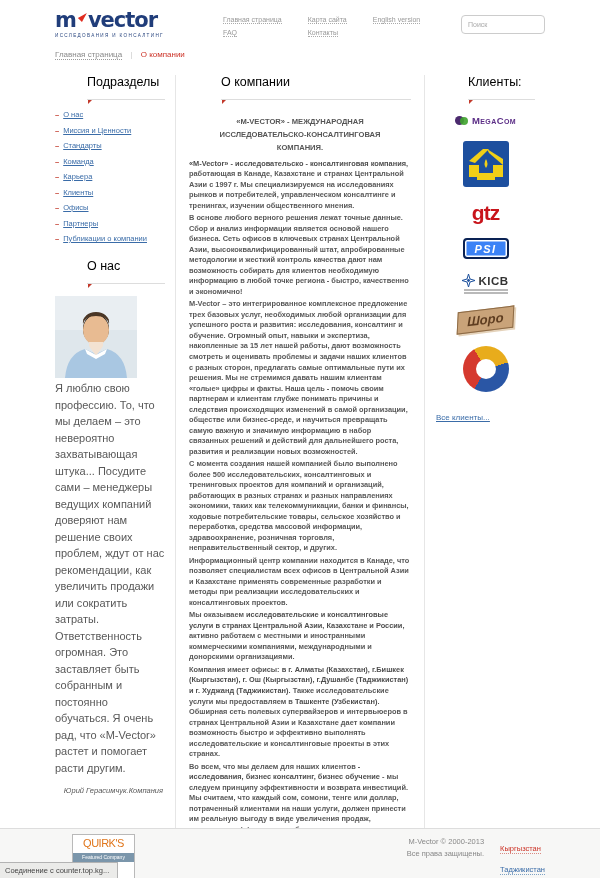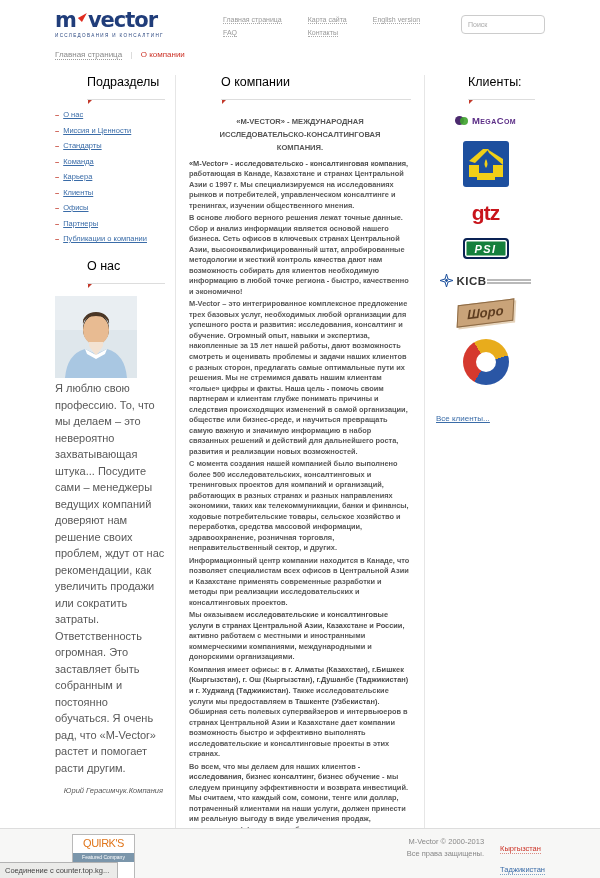--- a/index.html
+++ b/index.html
@@ -57,35 +57,35 @@
   
   .client { display:flex; justify-content:center; align-items:center; margin-top:15px; cursor:pointer; }
   .megacom { gap:3px; }
   .mc-dots { position:relative; width:14px; height:10px; }
   .mc-dot1 { position:absolute; left:0; top:0; width:9px; height:9px; border-radius:50%; background:#4b2a6e; }
   .mc-dot2 { position:absolute; left:5px; top:1px; width:8px; height:8px; border-radius:50%; background:#3fa32e; opacity:.9; }
   .mc-word { font-size:9.5px; font-weight:bold; color:#5b2d86; font-variant:small-caps; letter-spacing:.4px; }
   .emblem { width:46px; height:46px; background:#1d4f9e; border-radius:3px; position:relative; overflow:hidden; }
   .emblem svg { width:100%; height:100%; display:block; }
   .gtz-word { font-size:21px; font-weight:bold; color:#c8141b; letter-spacing:-1px; line-height:1; }
-  .psi { width:46px; height:21px; background:#15803d; border:2px solid #0a2254; border-radius:4px; box-shadow:inset 0 0 0 1.5px #fff; display:flex; align-items:center; justify-content:center; }
+  .psi { width:46px; height:21px; background:#3b82f6; border:2px solid #0a2254; border-radius:4px; box-shadow:inset 0 0 0 1.5px #fff; display:flex; align-items:center; justify-content:center; }
   .psi-word { color:#fff; font-weight:bold; font-style:italic; font-size:11px; letter-spacing:1.5px; }
-  .kicb { flex-direction:row; }
+  .kicb { flex-direction:column; }
   .kicb-row { display:flex; align-items:center; gap:3px; }
   .kicb-word { font-size:11.5px; font-weight:bold; color:#333; letter-spacing:.5px; }
   .kicb-sub { margin-top:2px; display:flex; flex-direction:column; gap:1.5px; }
   .kicb-sub i { display:block; width:44px; height:1.5px; background:#b9b9b9; }
   .shoro { transform:rotate(-7deg); }
   .shoro-plate { background:#c9a379; border:1px solid #8d6b46; padding:2px 9px 3px; transform:skewX(-10deg); box-shadow:2px 2px 0 #e4d2ba; }
   .shoro-word { display:block; font-size:13px; font-weight:bold; font-style:italic; color:#5e3d20; transform:skewX(4deg); }
   .swirl { width:46px; height:46px; border-radius:50%;
     background:conic-gradient(from 210deg, #d5392e 0 33%, #e8ac1c 33% 62%, #2a56a5 62% 100%);
     position:relative; }
   .swirl::after { content:""; position:absolute; left:13px; top:13px; width:20px; height:20px; border-radius:50%; background:#fff; }
-  .all-clients { margin-top:22px;text-decoration:underline; }
+  .all-clients { margin-top:14px;text-decoration:underline; }
   .all-clients a { font-size:8px; color:#3a6ca8; text-decoration:underline; }
 
   
   .footer { position:absolute; left:0; top:828px; width:600px; height:50px; background:#f7f7f6; border-top:1px solid #ddd; }
   .footer-inner { width:490px; margin:0 auto; display:flex; padding-top:5px; }
   .quirks { width:63px; border:1px solid #b9b9b9; background:#fff; text-align:center; margin-left:17px; cursor:pointer; }
   .quirks-word { font-size:11px; font-weight:normal; color:#e0761c; line-height:1.6; letter-spacing:-0.5px; }
   .quirks-sub { background:#7b96ab; color:#fff; font-size:5px; padding:1.5px 0; }
   .footer-right { margin-left:auto; display:flex; gap:16px; }
   .copyright { text-align:right; font-size:7.5px; color:#888; line-height:1.6; padding-top:2px; }

